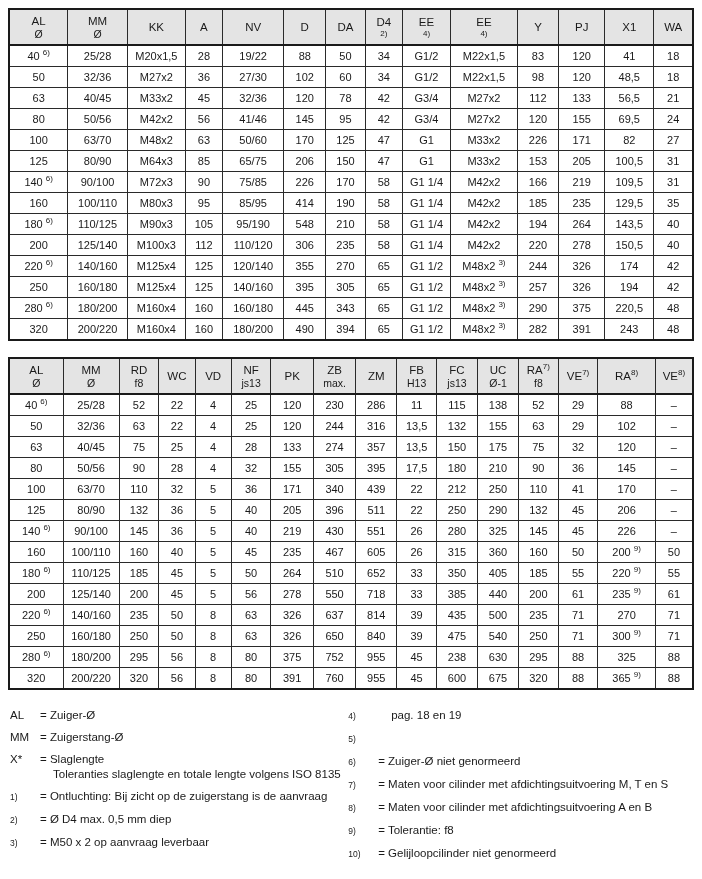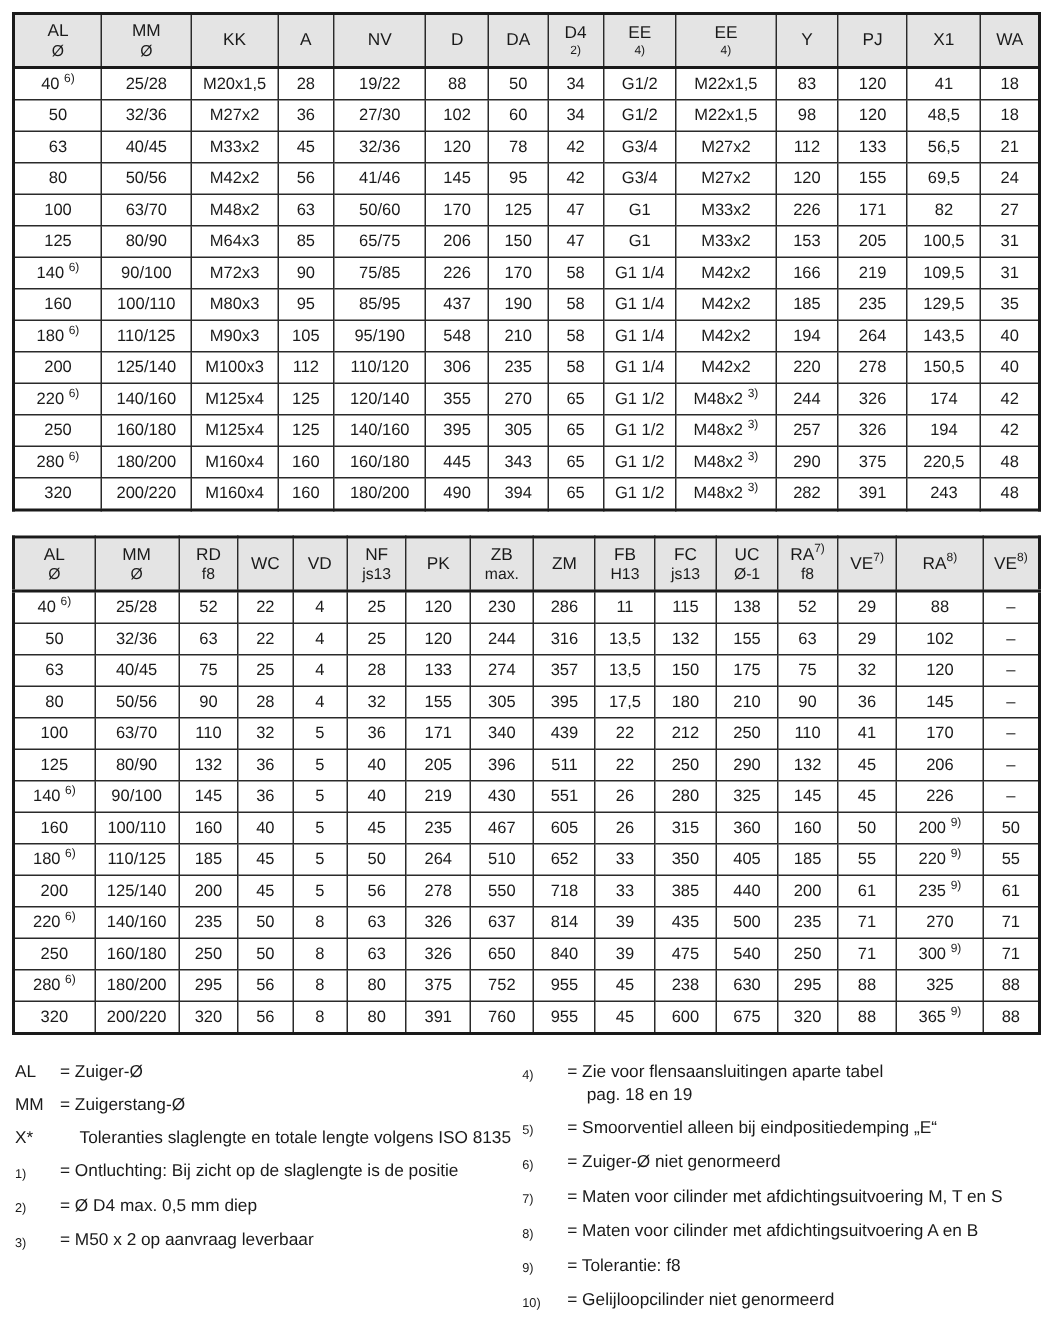--- a/index.html
+++ b/index.html
@@ -223,21 +223,21 @@
           <td>219</td>
           <td>109,5</td>
           <td>31</td>
         </tr>
         <tr>
           <td>160</td>
           <td>100/110</td>
           <td>M80x3</td>
           <td>95</td>
           <td>85/95</td>
-          <td>437</td>
+          <td>414</td>
           <td>190</td>
           <td>58</td>
           <td>G1 1/4</td>
           <td>M42x2</td>
           <td>185</td>
           <td>235</td>
           <td>129,5</td>
           <td>35</td>
         </tr>
         <tr>
@@ -685,54 +685,53 @@
         </div>
         <div class="fn-item">
           <div class="fn-term">MM</div>
           <div class="fn-body">
             <div>= Zuigerstang-Ø</div>
           </div>
         </div>
         <div class="fn-item">
           <div class="fn-term">X*</div>
           <div class="fn-body">
+            <div>= Slaglengte</div>
             <div class="cont">Toleranties slaglengte en totale lengte volgens ISO 8135</div>
           </div>
         </div>
         <div class="fn-item">
           <div class="fn-term sup-term">1)</div>
           <div class="fn-body">
-            <div>= Ontluchting: Bij zicht op de slaglengte is de positie</div>
+            <div>= Ontluchting: Bij zicht op de zuigerstang is de aanvraag</div>
           </div>
         </div>
         <div class="fn-item">
           <div class="fn-term sup-term">2)</div>
           <div class="fn-body">
             <div>= Ø D4 max. 0,5 mm diep</div>
           </div>
         </div>
         <div class="fn-item">
           <div class="fn-term sup-term">3)</div>
           <div class="fn-body">
             <div>= M50 x 2 op aanvraag leverbaar</div>
           </div>
         </div>
       </div>
     <div class="fn-col right">
         <div class="fn-item">
           <div class="fn-term sup-term">4)</div>
           <div class="fn-body">
-            <div>= Zie voor flensaansluitingen aparte tabel</div>
             <div class="cont">pag. 18 en 19</div>
           </div>
         </div>
         <div class="fn-item">
           <div class="fn-term sup-term">5)</div>
           <div class="fn-body">
-            <div>= Smoorventiel alleen bij eindpositiedemping „E“</div>
           </div>
         </div>
         <div class="fn-item">
           <div class="fn-term sup-term">6)</div>
           <div class="fn-body">
             <div>= Zuiger-Ø niet genormeerd</div>
           </div>
         </div>
         <div class="fn-item">
           <div class="fn-term sup-term">7)</div>

